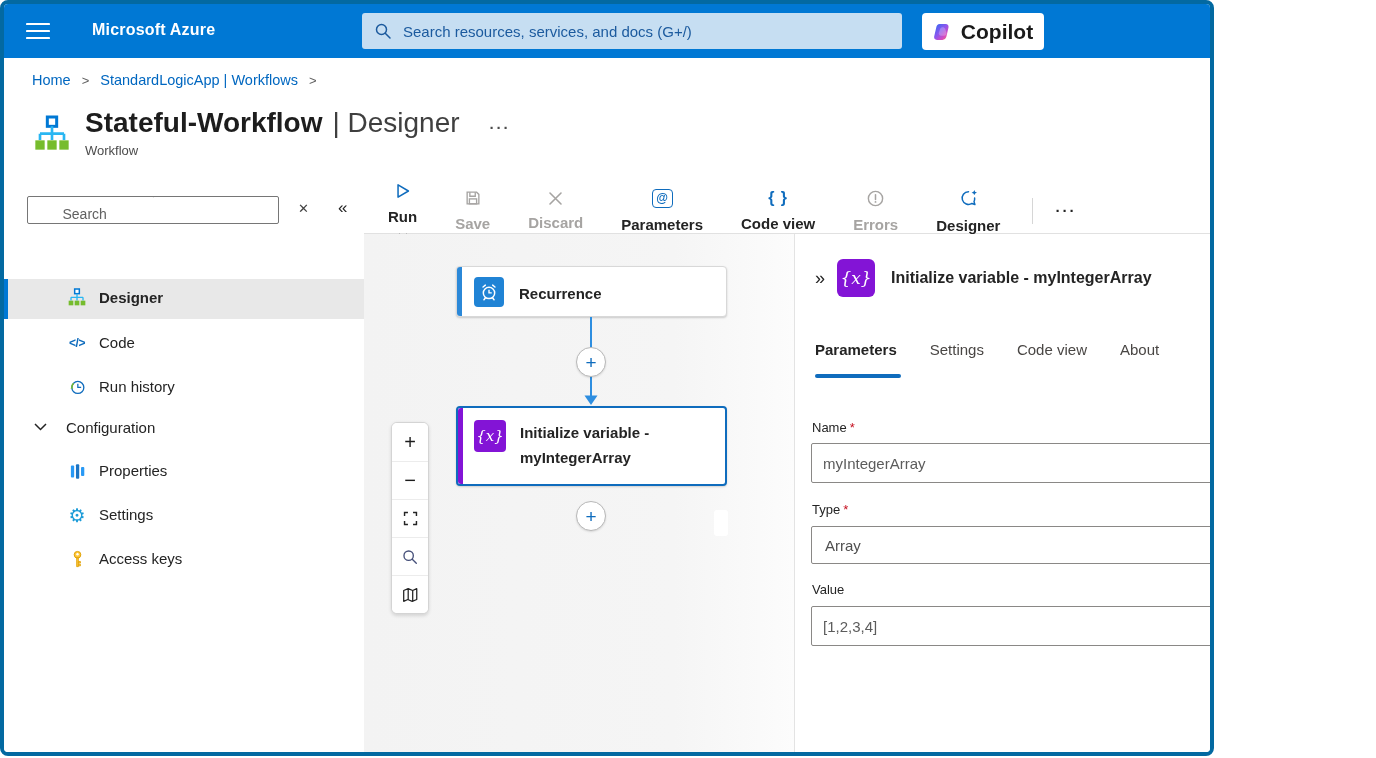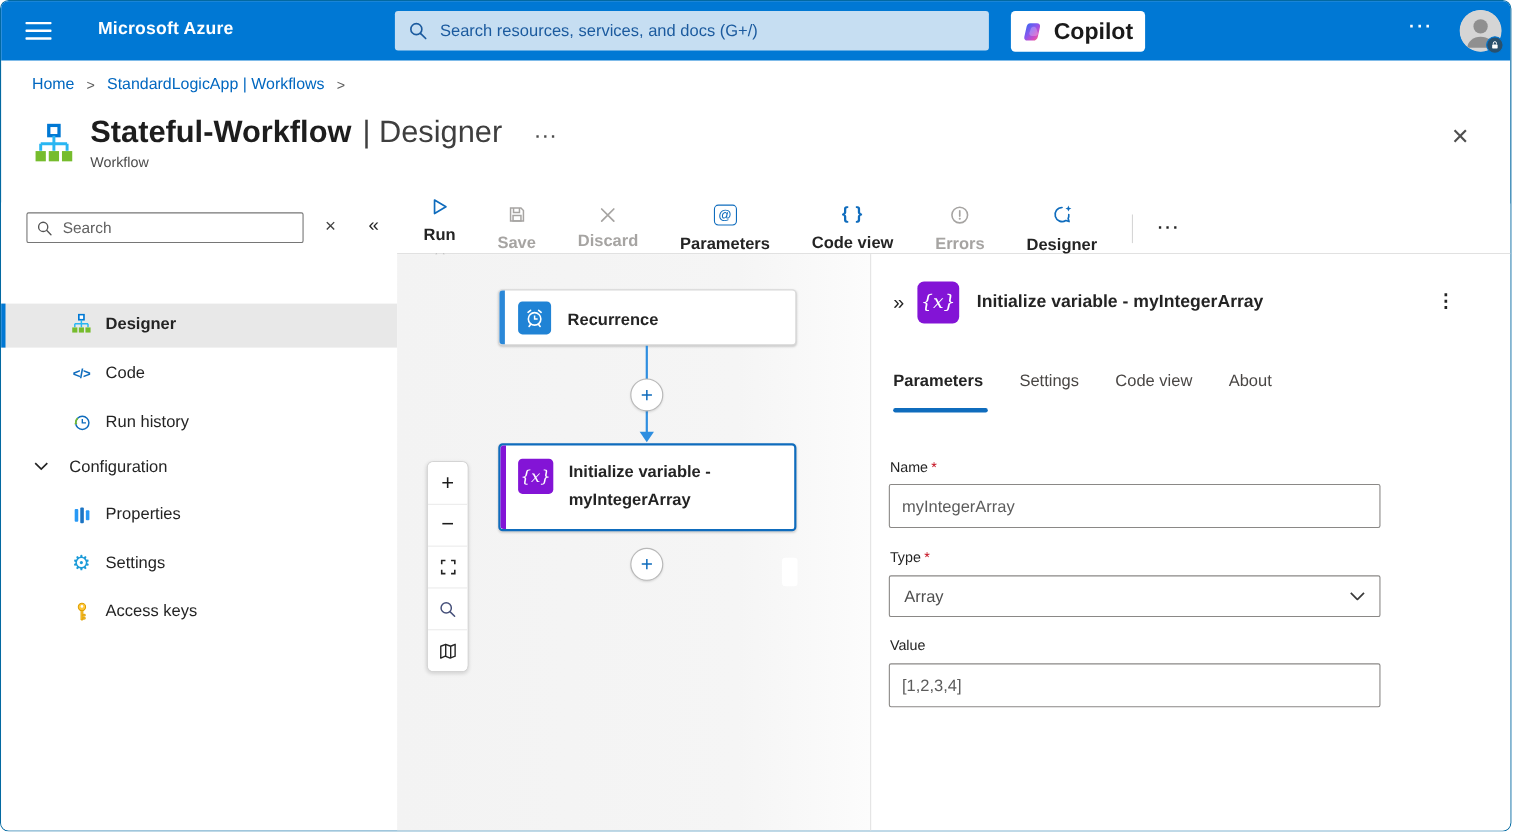--- a/index.html
+++ b/index.html
@@ -1,19 +1,19 @@
 <!DOCTYPE html>
 <html><head>
 <meta charset="utf-8">
 <style>
   * { box-sizing: border-box; }
   body { margin: 0; background: #fff; font-family: "Liberation Sans", sans-serif; }
   .app {
-    position: relative; width: 1374px; height: 756px; margin: 0;
-    border: 1px solid #0369a1; border-radius: 8px; overflow: hidden;
+    position: relative; width: 1214px; height: 756px; margin: 0;
+    border: 4px solid #0369a1; border-radius: 8px; overflow: hidden;
     background: #fff; color: #242424;
   }
 
   
   .topbar { position: absolute; top: 0; left: 0; right: 0; height: 54px; background: #0078d4; }
   .hamburger { position: absolute; left: 20px; top: 16px; width: 28px; height: 22px; background: none; border: none; cursor: pointer; padding: 2px; }
   .brand { position: absolute; left: 88px; top: 17px; font-size: 16px; font-weight: 700; color: #fff; letter-spacing: .2px; }
   .global-search { position: absolute; left: 358px; top: 9px; width: 540px; height: 36px; background: #c6def2; border-radius: 3px; display: flex; align-items: center; padding: 0 12px; gap: 9px; }
   .global-search input { flex: 1; background: transparent; border: none; outline: none; font: 15px "Liberation Sans", sans-serif; color: #1b5a9e; }
   .global-search input::placeholder { color: #1b5a9e; opacity: 1; }
@@ -32,21 +32,21 @@
   .title-text { margin-left: 13px; }
   .page-title-line { display: flex; align-items: baseline; }
   .page-title { font-size: 28px; font-weight: 700; color: #1d1d1d; }
   .page-title-suffix { font-size: 28px; font-weight: 400; color: #3f3f3f; margin-left: 10px; }
   .title-more { margin-left: 30px; color: #4c4c4c; font-size: 15px; font-weight: 700; letter-spacing: 2px; align-self: center; margin-top: 8px; cursor: pointer; }
   .subtitle { font-size: 13px; color: #4c4c4c; margin-top: 4px; }
   .page-close { position: absolute; top: 110px; left: 1312px; font-size: 20px; color: #4f4f4f; cursor: pointer; background: none; border: none; font-family: "Liberation Sans", sans-serif; }
 
   
   .sidebar { position: absolute; top: 183px; left: 0; width: 360px; bottom: 0; background: #fff; }
-  .side-search { position: absolute; left: 23px; top: 9px; width: 252px; height: 28px; border: 1px solid #767676; border-radius: 2px; display: flex; align-items: center; padding: 0 8px; gap: 7px; background: #fff; }
+  .side-search { position: absolute; left: 23px; top: 9px; width: 252px; height: 28px; border: 1px solid #767676; border-radius: 2px; display: flex; align-items: center; padding: 0 8px; gap: 7px; background: #fff; flex-direction: column; }
   .side-search input { flex: 1; border: none; outline: none; font: 14px "Liberation Sans", sans-serif; color: #333; min-width: 0; }
   .side-search input::placeholder { color: #616161; opacity: 1; }
   .side-clear { position: absolute; left: 288px; top: 13px; color: #424242; font-size: 13px; cursor: pointer; background: none; border: none; font-family: "Liberation Sans", sans-serif; }
   .side-collapse { position: absolute; left: 328px; top: 10px; font-size: 17px; color: #242424; cursor: pointer; background: none; border: none; font-family: "Liberation Sans", sans-serif; }
   .group-header { position: absolute; left: 0; width: 360px; height: 26px; display: flex; align-items: center; cursor: pointer; }
   .group-header .gchev { position: absolute; left: 30px; }
   .group-header .glbl { position: absolute; left: 62px; font-size: 15px; color: #242424; }
   .side-item { position: absolute; left: 0; width: 360px; height: 38px; cursor: pointer; }
   .side-item .ic { position: absolute; left: 63px; top: 9px; width: 20px; height: 20px; display: flex; align-items: center; justify-content: center; }
   .side-item .lbl { position: absolute; left: 95px; top: 10px; font-size: 15px; color: #242424; }

